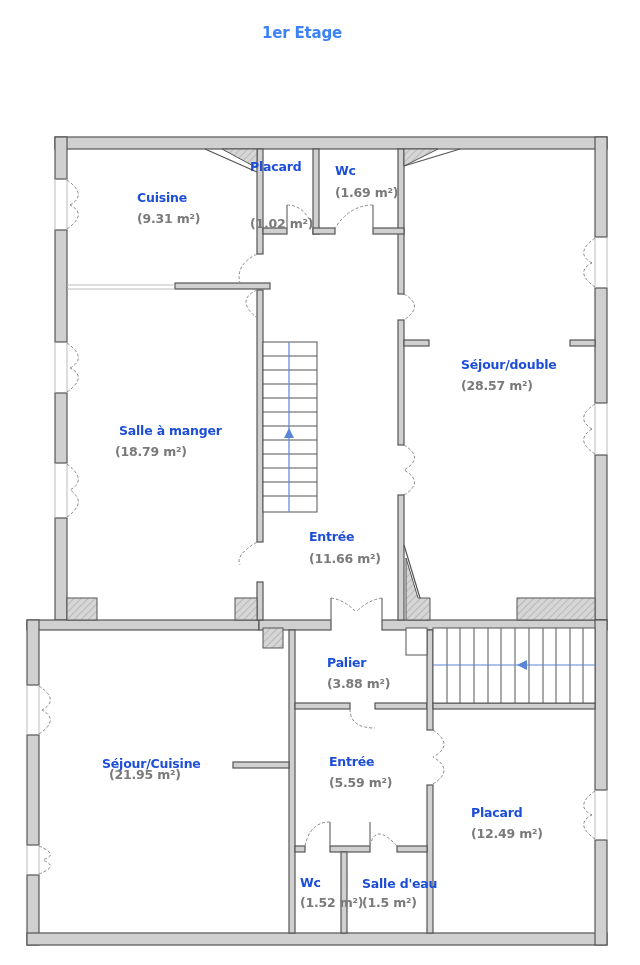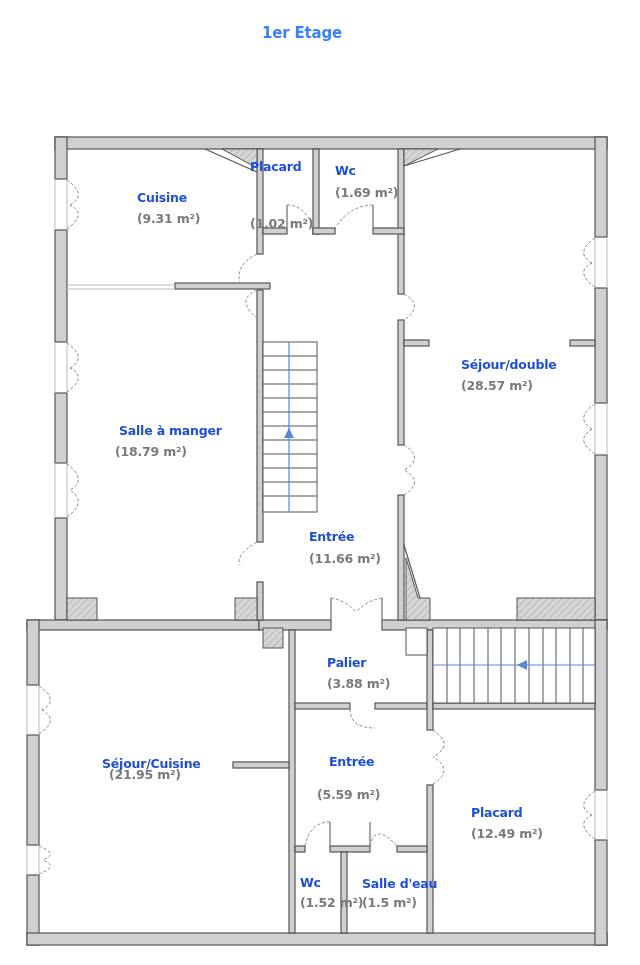--- a/index.html
+++ b/index.html
@@ -221,21 +221,21 @@
 <div class="room-name" style="left:309px;top:529px;">Entrée</div>
 <div class="room-area" style="left:309px;top:551px;">(11.66 m²)</div>
 
 <div class="room-name" style="left:327px;top:655px;">Palier</div>
 <div class="room-area" style="left:327px;top:676px;">(3.88 m²)</div>
 
 <div class="room-name" style="left:102px;top:756px;">Séjour/Cuisine</div>
 <div class="room-area" style="left:102px;top:767px;margin-left:7px;">(21.95 m²)</div>
 
 <div class="room-name" style="left:329px;top:754px;">Entrée</div>
-<div class="room-area" style="left:317px;top:775px;margin-top:12px;">(5.59 m²)</div>
+<div class="room-area" style="left:329px;top:775px;">(5.59 m²)</div>
 
 <div class="room-name" style="left:471px;top:805px;">Placard</div>
 <div class="room-area" style="left:471px;top:826px;">(12.49 m²)</div>
 
 <div class="room-name" style="left:300px;top:875px;">Wc</div>
 <div class="room-area" style="left:300px;top:895px;">(1.52 m²)</div>
 
 <div class="room-name" style="left:362px;top:876px;">Salle d'eau</div>
 <div class="room-area" style="left:362px;top:895px;">(1.5 m²)</div>
 

